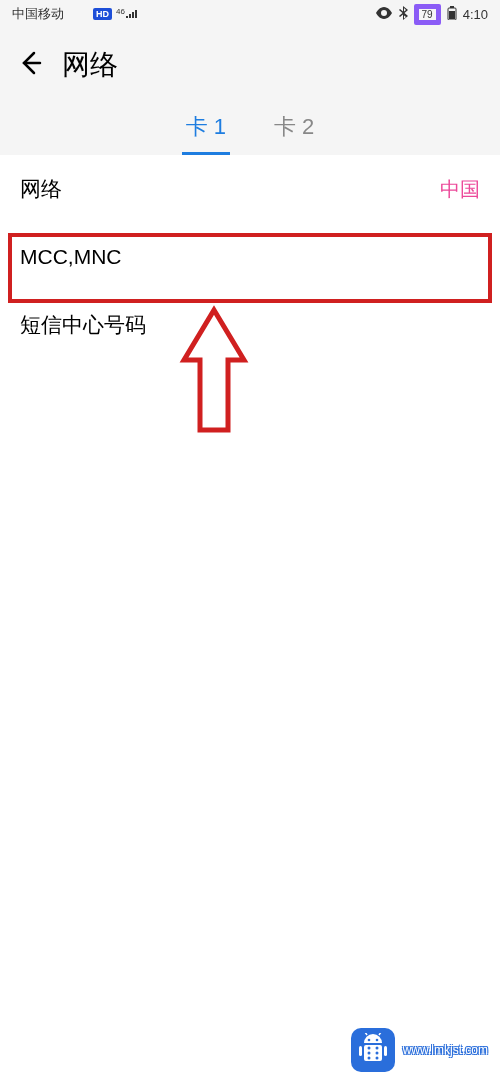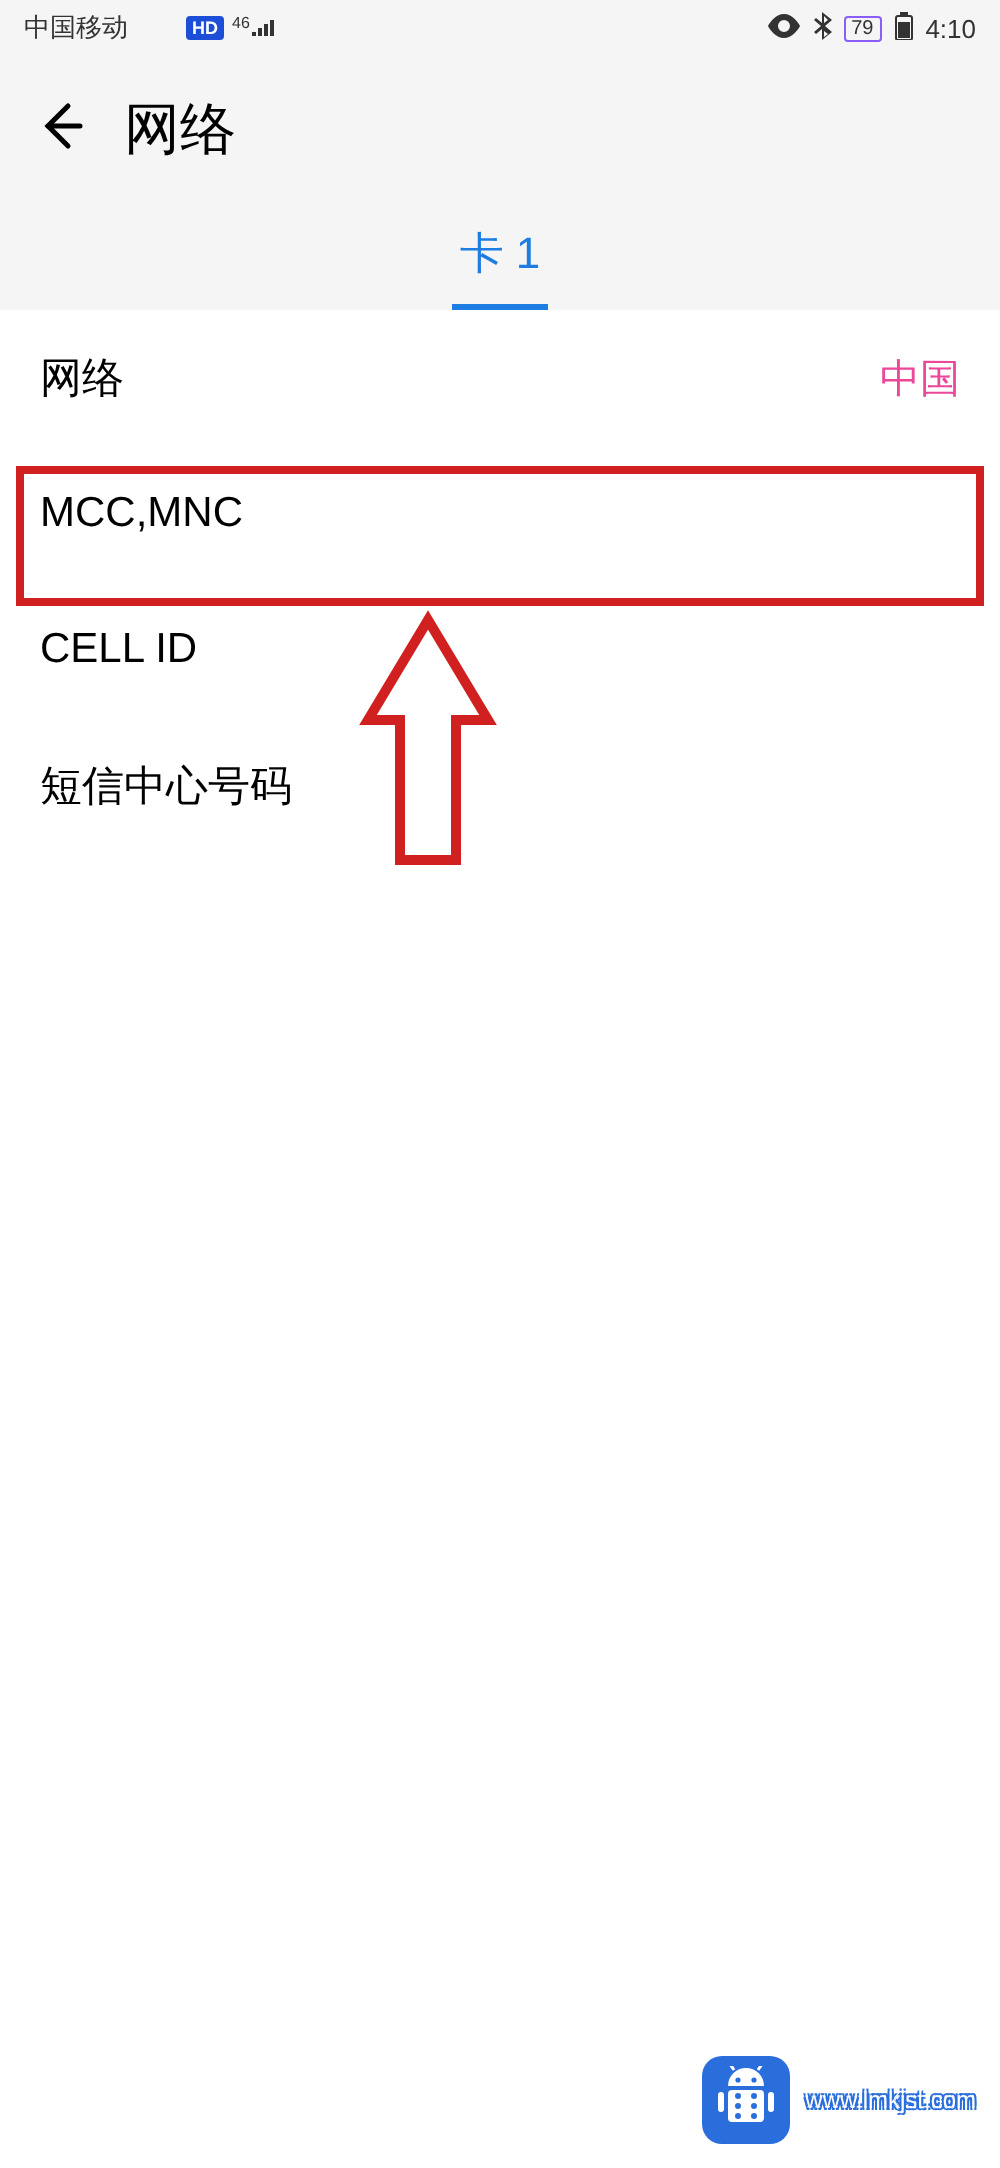--- a/index.html
+++ b/index.html
@@ -43,21 +43,21 @@
       border-radius: 2px;
       font-weight: bold;
       margin-left: 25px;
     }
     .signal-4g {
       font-size: 9px;
       display: flex;
       align-items: flex-start;
     }
     .battery-box {
-      border: 1px solid #8b5cf6;
+      border: 5px solid #8b5cf6;
       border-radius: 2px;
       padding: 0 3px;
       font-size: 10px;
     }
     .header {
       background: #f5f5f5;
       padding: 18px 16px 12px 16px;
       display: flex;
       align-items: center;
       gap: 20px;
@@ -207,33 +207,30 @@
     <svg width="26" height="26" viewBox="0 0 26 26">
         <path d="M18 3 L8 13 L18 23" stroke="#000" stroke-width="2.5" fill="none" stroke-linecap="round"></path>
         <line x1="8" y1="13" x2="24" y2="13" stroke="#000" stroke-width="2.5" stroke-linecap="round"></line>
       </svg>
   </span>
   <span class="header-title">网络</span>
 </div>
 
 <div class="tabs">
   <div class="tab active">卡 1</div>
+  <div class="tab">卡 2</div>
 </div>
 
 <div class="list">
   <div class="row">
     <span class="row-label">网络</span>
     <span class="row-value">中国</span>
   </div>
   <div class="row">
     <span class="row-label">MCC,MNC</span>
-    <span class="row-value-faded"></span>
-  </div>
-  <div class="row">
-    <span class="row-label">CELL ID</span>
     <span class="row-value-faded"></span>
   </div>
   <div class="row">
     <span class="row-label">短信中心号码</span>
     <span class="row-value-faded"></span>
   </div>
 </div>
 
 <div class="highlight-box"></div>
 

